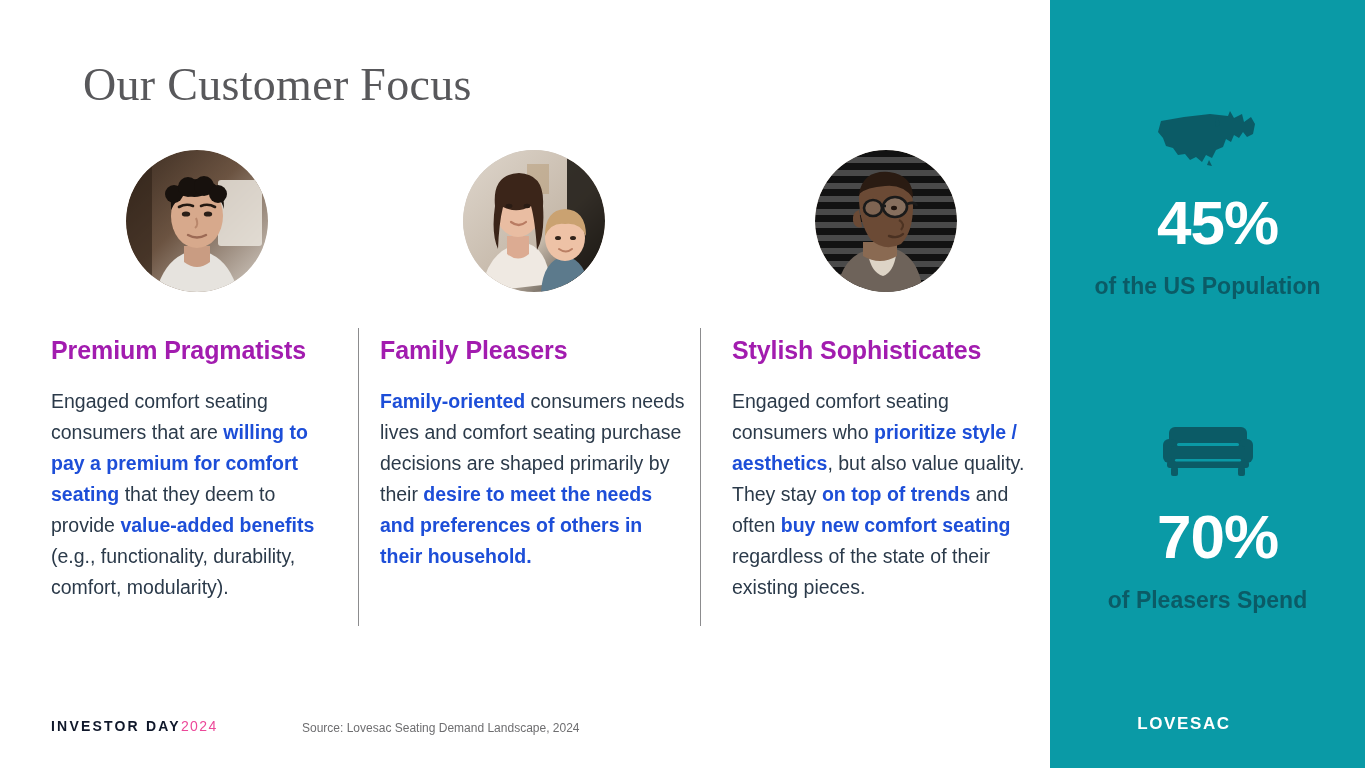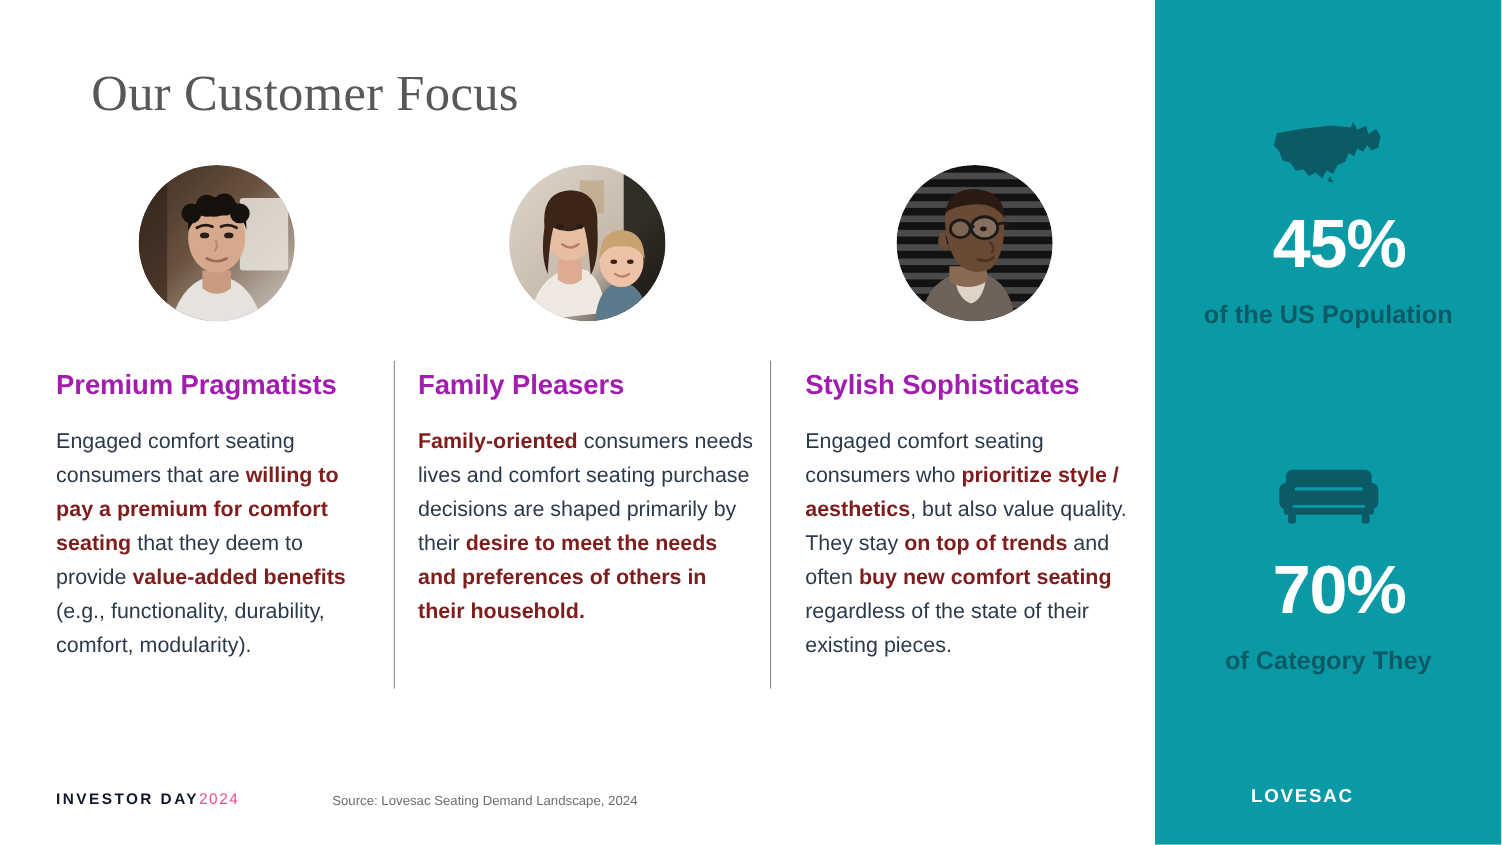--- a/index.html
+++ b/index.html
@@ -49,21 +49,21 @@
     letter-spacing:-0.1px;
   }
 
   .col-body {
     margin-top:21px;
     font-size:19.5px;
     line-height:31px;
     color:#2b3a4a;
     text-align:left;
   }
-  .col-body b { color:#7f1d1d; font-weight:bold; }
+  .col-body b { color:#1d4ed8; font-weight:bold; }
 
   
   .divider {
     position:absolute;
     width:1.4px;
     background:#8c8c8e;
     top:328px; height:298px;
   }
   #divider-0 { left:358px; }
   #divider-1 { left:700px; }
@@ -271,19 +271,19 @@
           <rect x="78" y="14" width="14" height="24" rx="6" fill="#0b5b66"></rect>
           <rect x="10" y="20" width="74" height="18" rx="5" fill="#0b5b66"></rect>
           <rect x="6" y="36" width="82" height="7" rx="3" fill="#0b5b66"></rect>
           <rect x="10" y="42" width="7" height="9" rx="2" fill="#0b5b66"></rect>
           <rect x="77" y="42" width="7" height="9" rx="2" fill="#0b5b66"></rect>
           <rect x="16" y="18" width="62" height="3" rx="1.5" fill="#0a9aa6"></rect>
           <rect x="14" y="34" width="66" height="2.5" rx="1.2" fill="#0a9aa6"></rect>
         </svg>
       </div>
       <div class="stat-value">70%</div>
-      <div class="stat-caption">of Category They</div>
+      <div class="stat-caption">of Pleasers Spend</div>
     </div>
 
     <div id="lovesac-logo">LOVESAC</div>
   </div>
 
 </div>
 
 </body></html>

